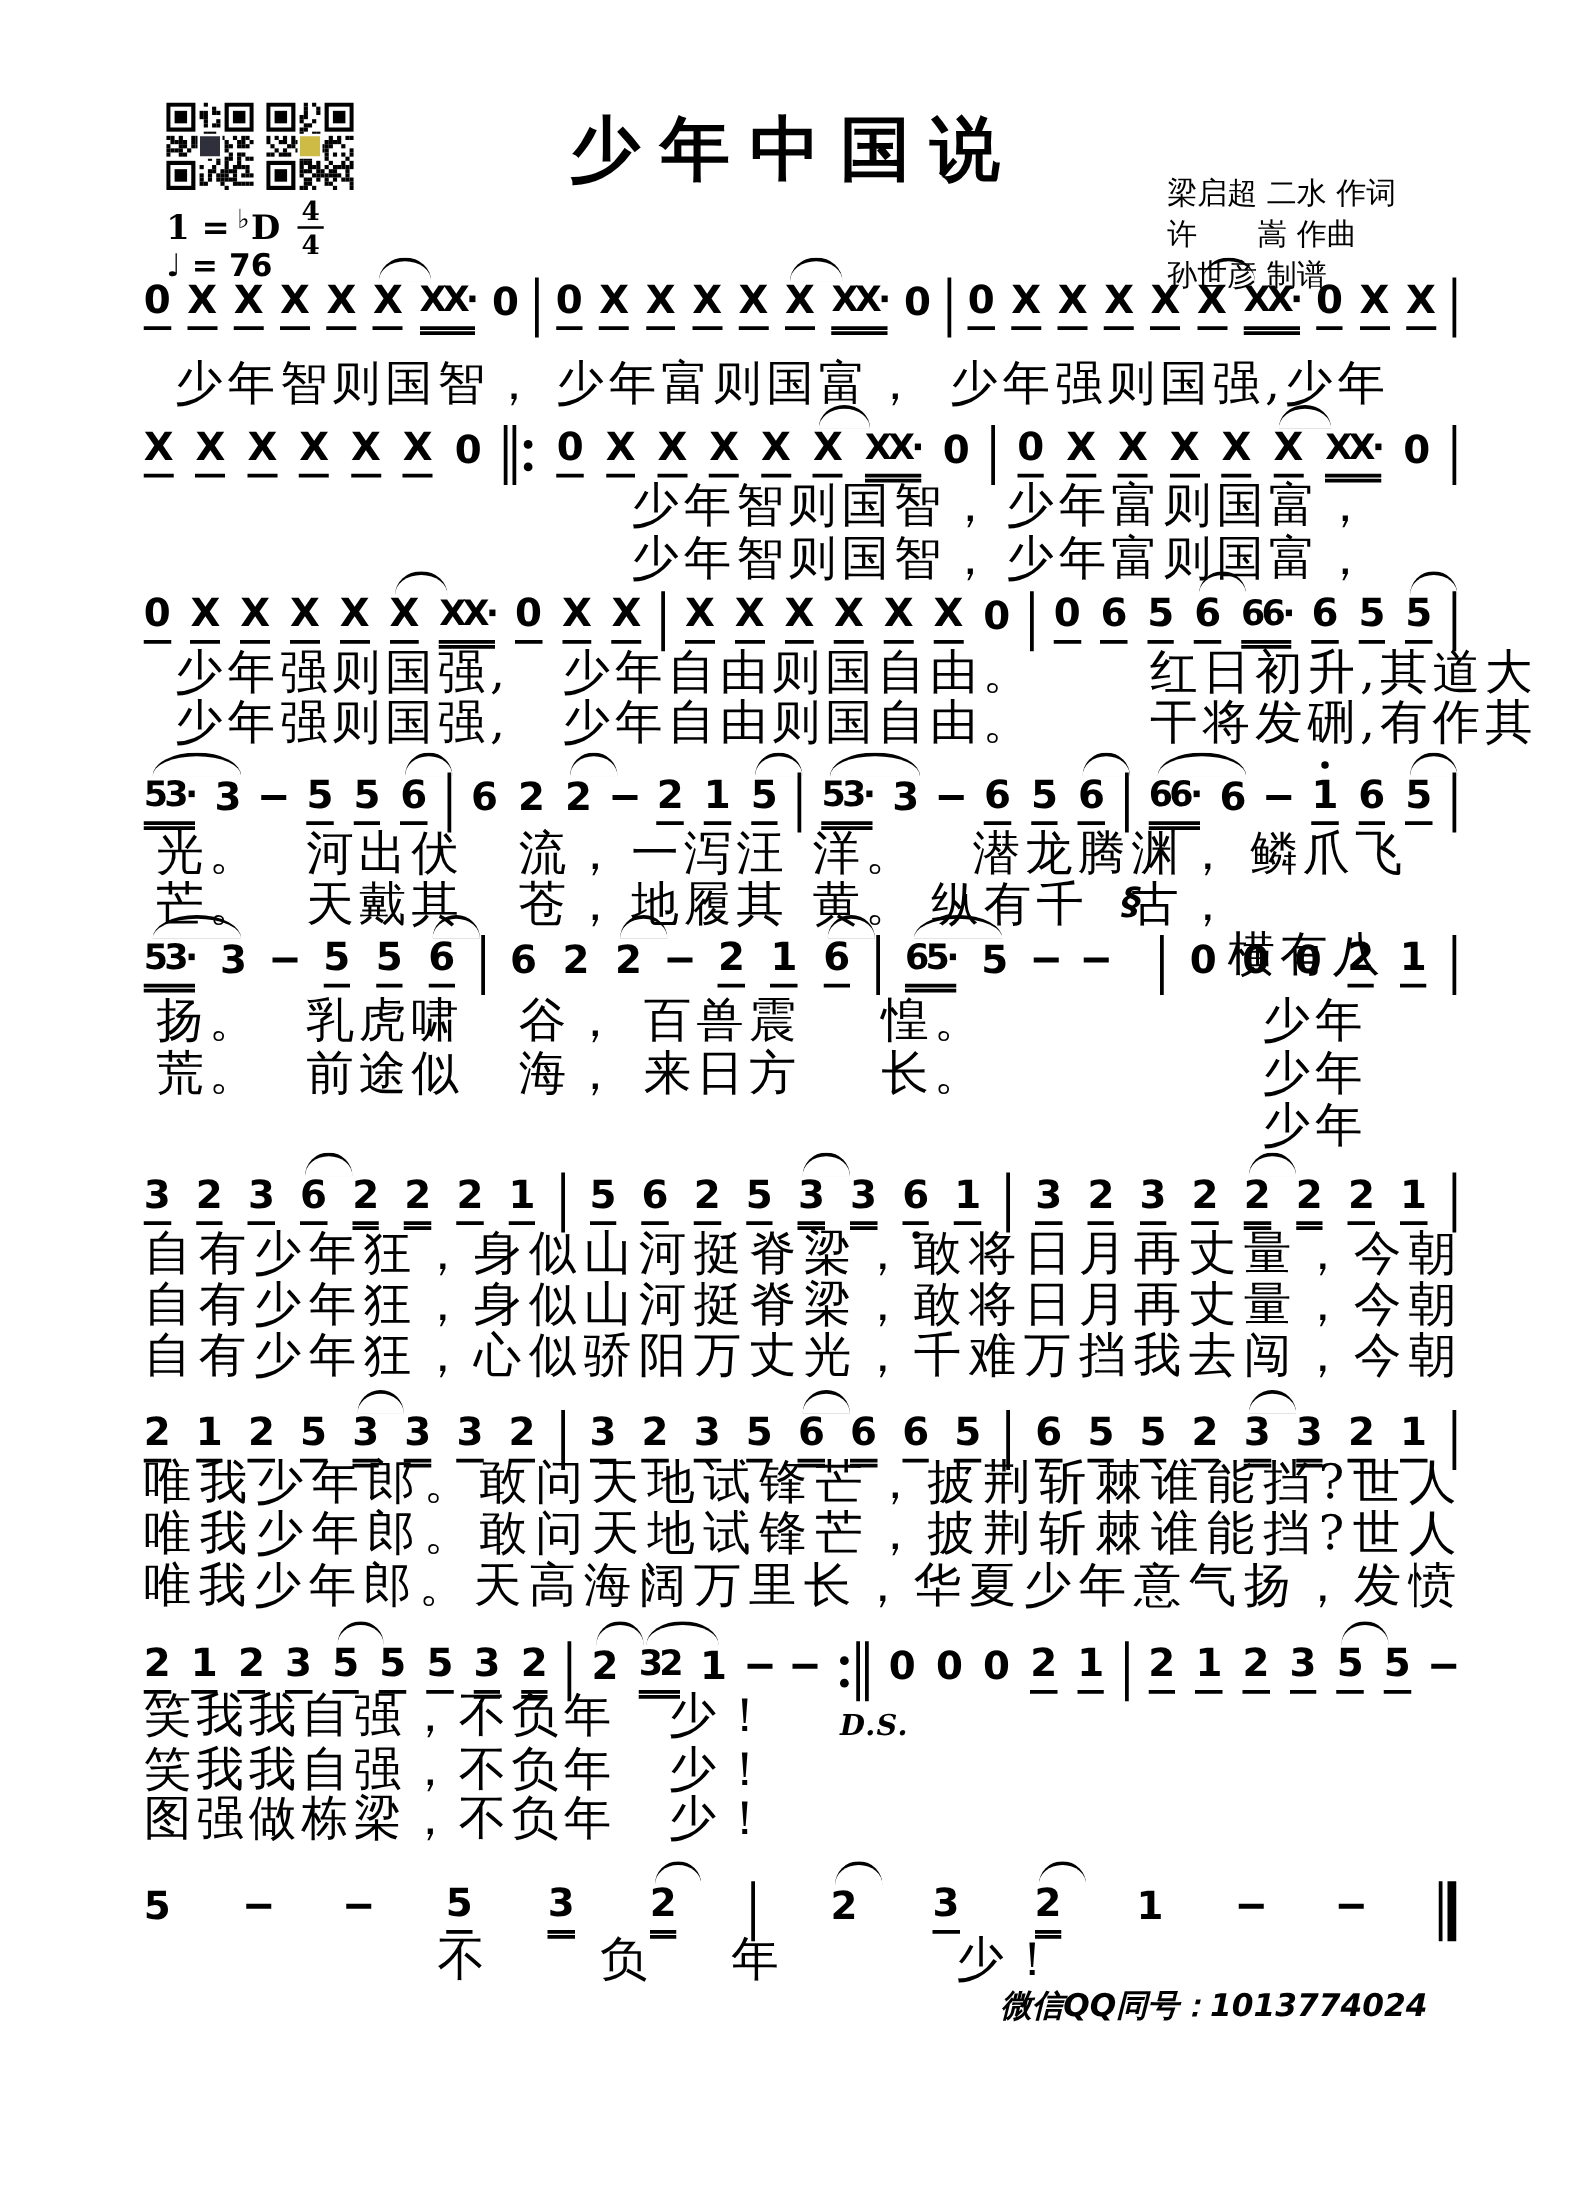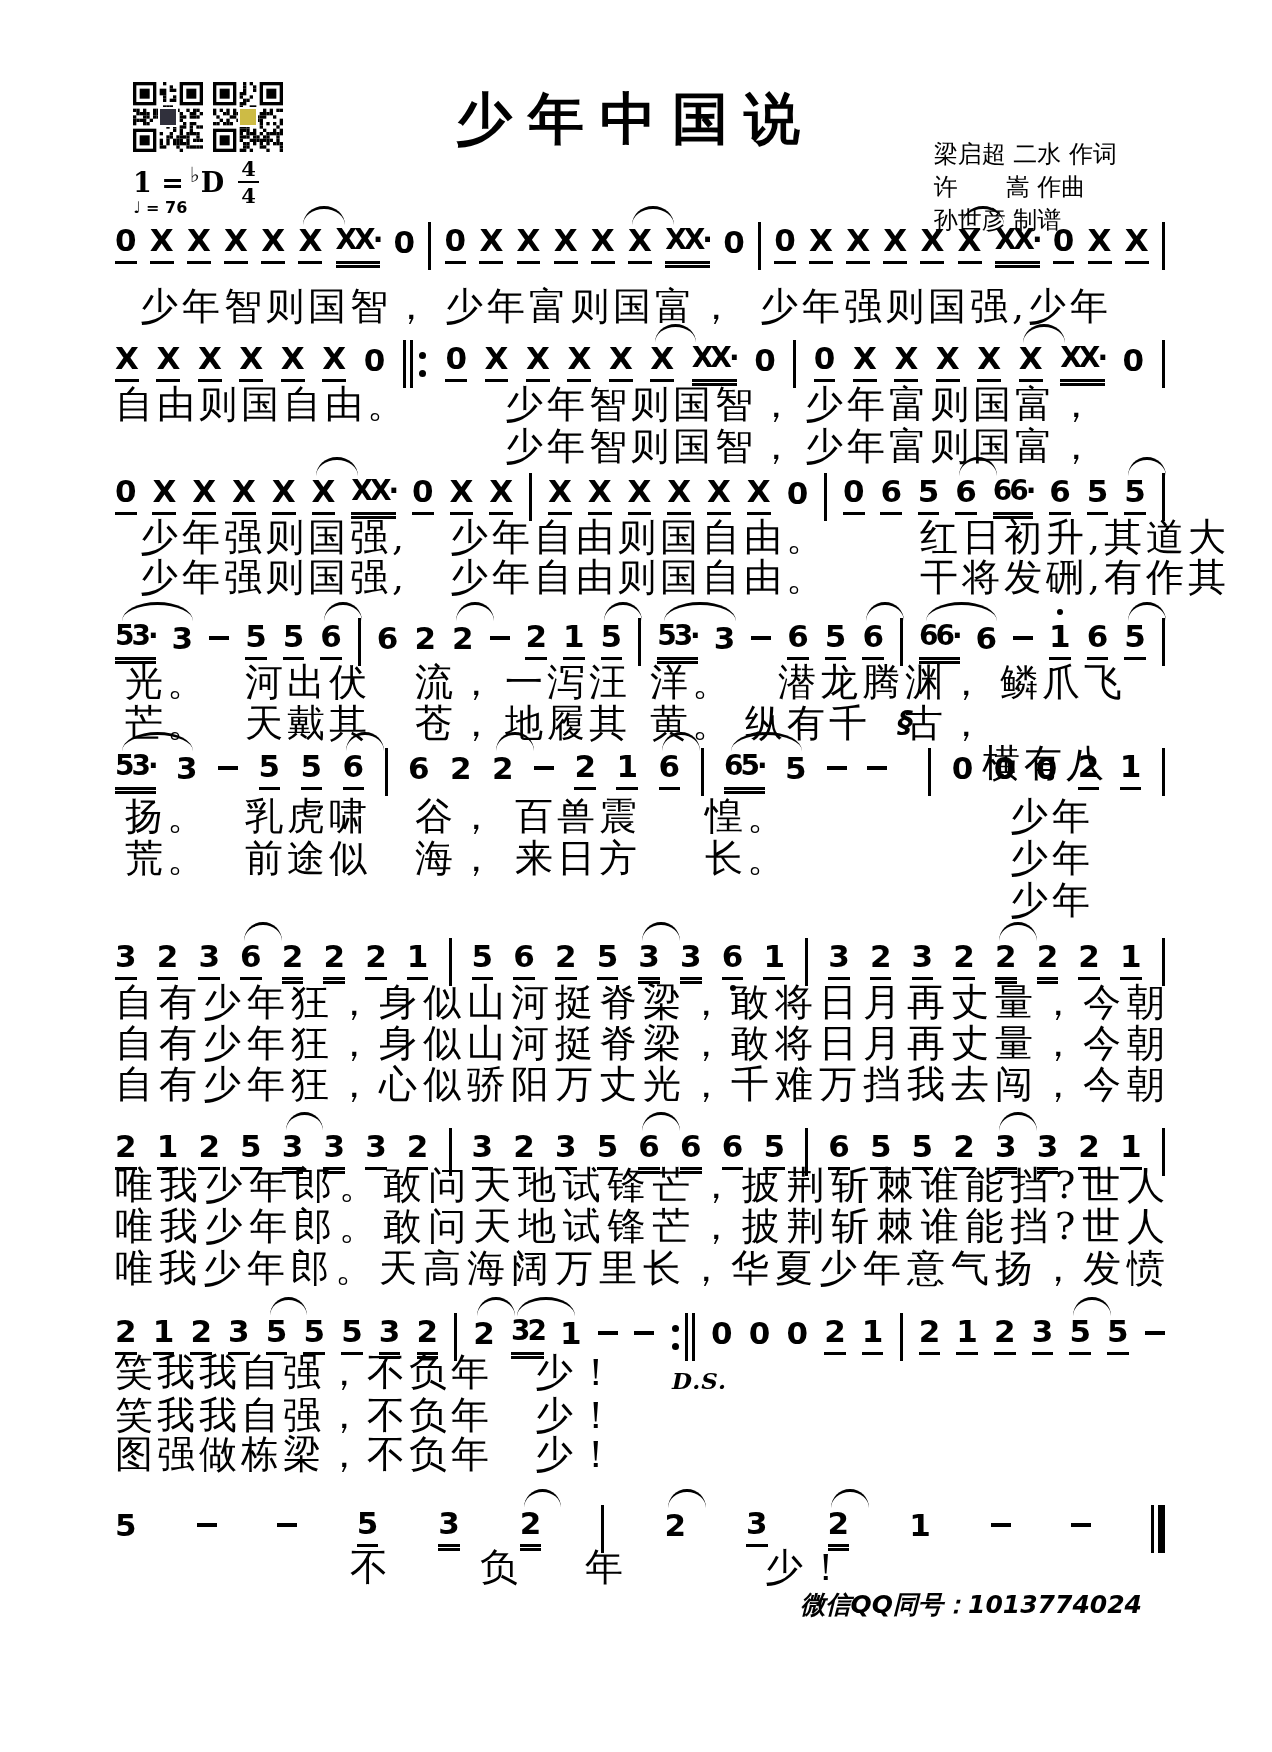--- a/index.html
+++ b/index.html
@@ -11,21 +11,21 @@
   
   .qr{position:absolute;top:82px;width:70px;height:72px;}
   .qr.q1{left:133px;} .qr.q2{left:213px;}
   .keysig{position:absolute;left:133px;top:158px;font-weight:bold;font-size:27px;
     font-family:"DejaVu Serif",serif;display:flex;align-items:center;}
   .keysig .flat{font-size:21px;position:relative;top:-8px;margin:0 1px 0 6px;}
   .ts{display:inline-flex;flex-direction:column;align-items:center;line-height:1;
     font-size:21px;font-weight:bold;margin-left:14px;font-family:"DejaVu Serif",serif;}
   .ts .num{border-bottom:2px solid #000;padding:0 3px 2px;}
   .ts .den{padding-top:2px;}
-  .tempo{position:absolute;left:133px;top:198px;font-weight:bold;font-size:16px;}
+  .tempo{position:absolute;left:133px;top:198px;font-weight:bold;font-size:25px;}
   .title{position:absolute;left:0;right:0;top:82px;text-align:center;
     font-size:56px;font-weight:bold;font-family:"DejaVu Serif",serif;letter-spacing:16px;}
   .credits{position:absolute;right:155px;top:138px;font-size:24px;
     font-family:"DejaVu Serif",serif;line-height:1.38;}
   
   .system{position:absolute;left:115px;width:1050px;}
   .notes-row{display:flex;justify-content:space-between;align-items:flex-start;height:58px;}
   .tok{position:relative;font-weight:bold;font-size:31px;line-height:40px;text-align:center;white-space:nowrap;}
   .tok.c{font-size:28px;letter-spacing:-3px;}
   .tok.u{border-bottom:3px solid #000;padding-bottom:3px;line-height:36px;}
@@ -431,21 +431,20 @@
           <span class="tok u">X</span>
           <span class="tok u">X<span class="arc"></span></span>
           <span class="tok u c">XX·<span class="l2"></span></span>
           <span class="tok">0</span>
           <div class="bar">
             <i></i>
           </div>
         </div>
       </div>
       <div class="lyric-row" style="top: 381px;">
-        <span class="lseg" style="left: 0px;">自由则国自由。</span>
         <span class="lseg" style="left: 390px;">少年智则国智，</span>
         <span class="lseg" style="left: 690px;">少年富则国富，</span>
       </div>
       <div class="lyric-row" style="top: 423px;">
         <span class="lseg" style="left: 390px;">少年智则国智，</span>
         <span class="lseg" style="left: 690px;">少年富则国富，</span>
       </div>
       <div class="system" style="top: 473px;">
         <div class="notes-row">
           <span class="tok u">0</span>

